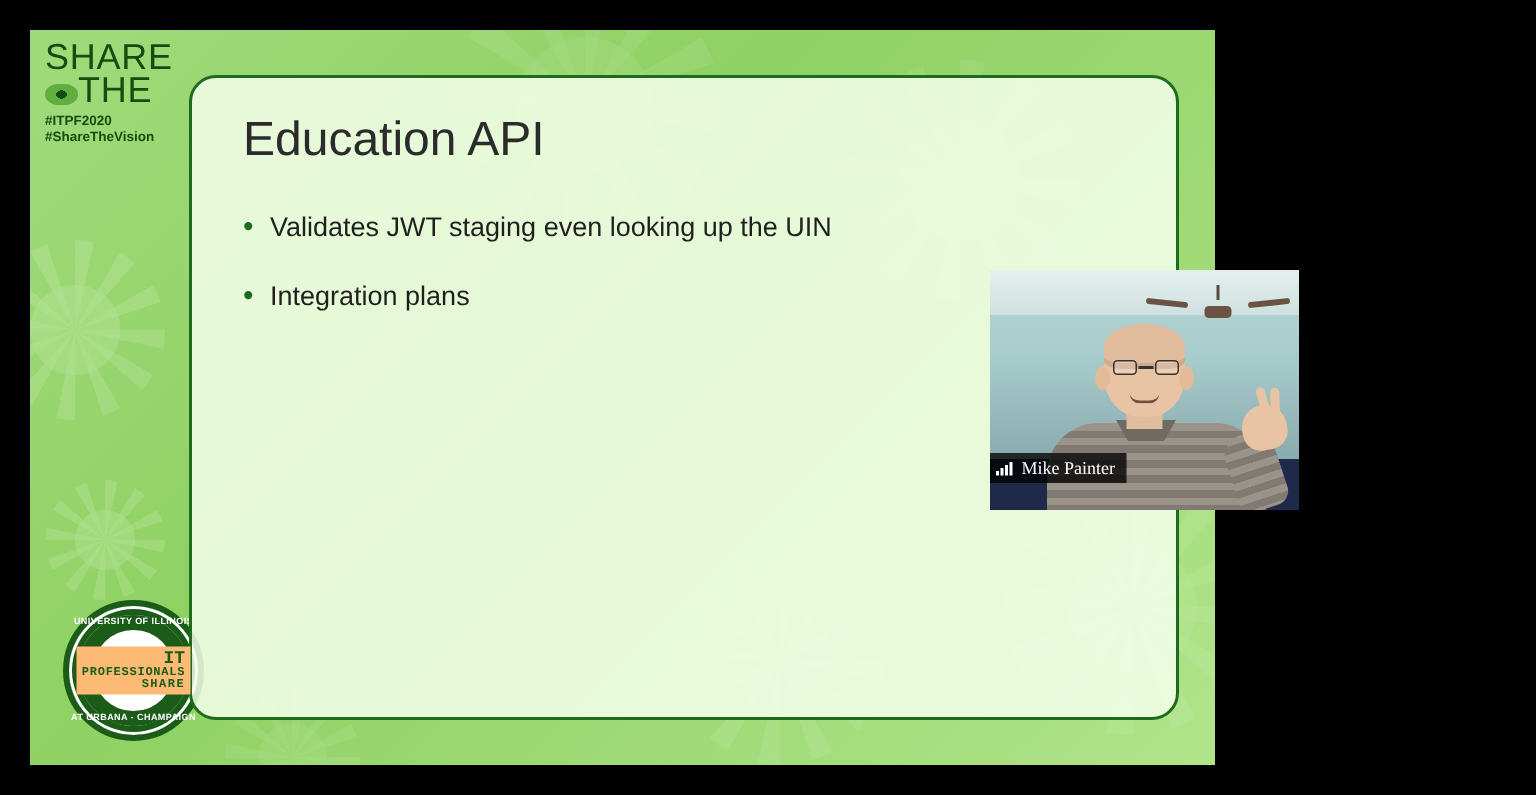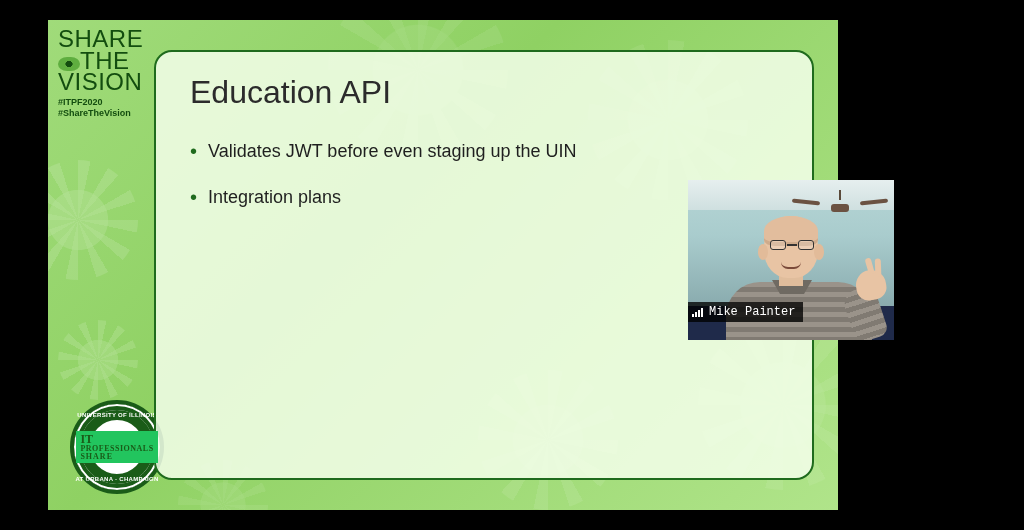--- a/index.html
+++ b/index.html
@@ -7,21 +7,21 @@
     width: 1024px;
     height: 530px;
     background: #000;
     font-family: Verdana, Geneva, sans-serif;
     overflow: hidden;
     position: relative;
   }
   .stage {
     position: absolute;
     left: 0; top: 0;
-    width: 868px; height: 530px; margin-left: 28px;
+    width: 868px; height: 530px;
   }
   .slide {
     position: absolute;
     left: 20px; top: 20px;
     width: 790px; height: 490px;
     background: linear-gradient(135deg, #a0db7a 0%, #8fd163 40%, #b0e48a 100%);
     overflow: hidden;
   }
   
   .gear {
@@ -93,24 +93,24 @@
     width:100%; text-align:center;
     font-size:6px; font-weight:bold;
     color:#fff;
     font-family: Arial, sans-serif;
     letter-spacing:0.3px;
   }
   .seal-text-top { top:8px; }
   .seal-text-bot { bottom:8px; }
   .seal-center {
     position: relative;
-    background:#22c55e;
+    background:#fdba74;
     padding:2px 4px;
-    font-family: Liberation Serif, serif;
-    text-align:left;
+    font-family: Liberation Mono, monospace;
+    text-align:right;
     line-height:1;
     z-index:2;
   }
   .seal-it { font-size:12px; font-weight:bold; color:#1a5c18; }
   .seal-pro { font-size:8px; font-weight:bold; color:#1a5c18; letter-spacing:0.5px; }
   .seal-forum { font-size:8px; font-weight:bold; color:#1a5c18; letter-spacing:1px; }
 
   .content-box {
     position: absolute;
     left: 106px; top: 30px;
@@ -244,21 +244,21 @@
     position:absolute; left:0; right:0; bottom:0; height:34px;
     background:#1f2a4a;
   }
   .name-banner {
     position:absolute;
     left:0; bottom:18px;
     height:20px;
     padding:0 8px 0 4px;
     background:rgba(0,0,0,0.78);
     color:#fff;
-    font-family: Liberation Mono, monospace;
+    font-family: Liberation Serif, serif;
     font-size:12px;
     display:flex;
     align-items:center;
     gap:6px;
   }
   .sig {
     display:inline-flex; align-items:flex-end; gap:1px; height:10px;
   }
   .sig span { width:2px; background:#fff; display:inline-block; }
   .sig span:nth-child(1){height:3px;}
@@ -277,21 +277,20 @@
     <div class="gear g3"></div>
     <div class="gear g4"></div>
     <div class="gear g5"></div>
     <div class="gear g6"></div>
     <div class="gear g7"></div>
 
     <div class="sidebar">
       <div class="logo-text">
         <span>SHARE</span><br>
         <span class="eye"></span><span>THE</span><br>
-        <span>VISION</span>
       </div>
       <div class="hashtags">
         <div>#ITPF2020</div>
         <div>#ShareTheVision</div>
       </div>
     </div>
 
     <div class="seal">
       <div class="seal-ring"></div>
       <div class="seal-text-top">UNIVERSITY OF ILLINOIS</div>
@@ -299,21 +298,21 @@
         <div class="seal-it">IT</div>
         <div class="seal-pro">PROFESSIONALS</div>
         <div class="seal-forum">SHARE</div>
       </div>
       <div class="seal-text-bot">AT URBANA - CHAMPAIGN</div>
     </div>
 
     <div class="content-box">
       <h1 class="title">Education API</h1>
       <ul class="bullets">
-        <li>Validates JWT before even staging up the UIN</li>
+        <li>Validates JWT staging even looking up the UIN</li>
         <li>Integration plans</li>
       </ul>
     </div>
   </div>
 
   <div class="webcam-handle" style="left:810px; top:230px;"></div>
 
   <div class="webcam">
     <div class="ceiling"></div>
     <div class="fan">

